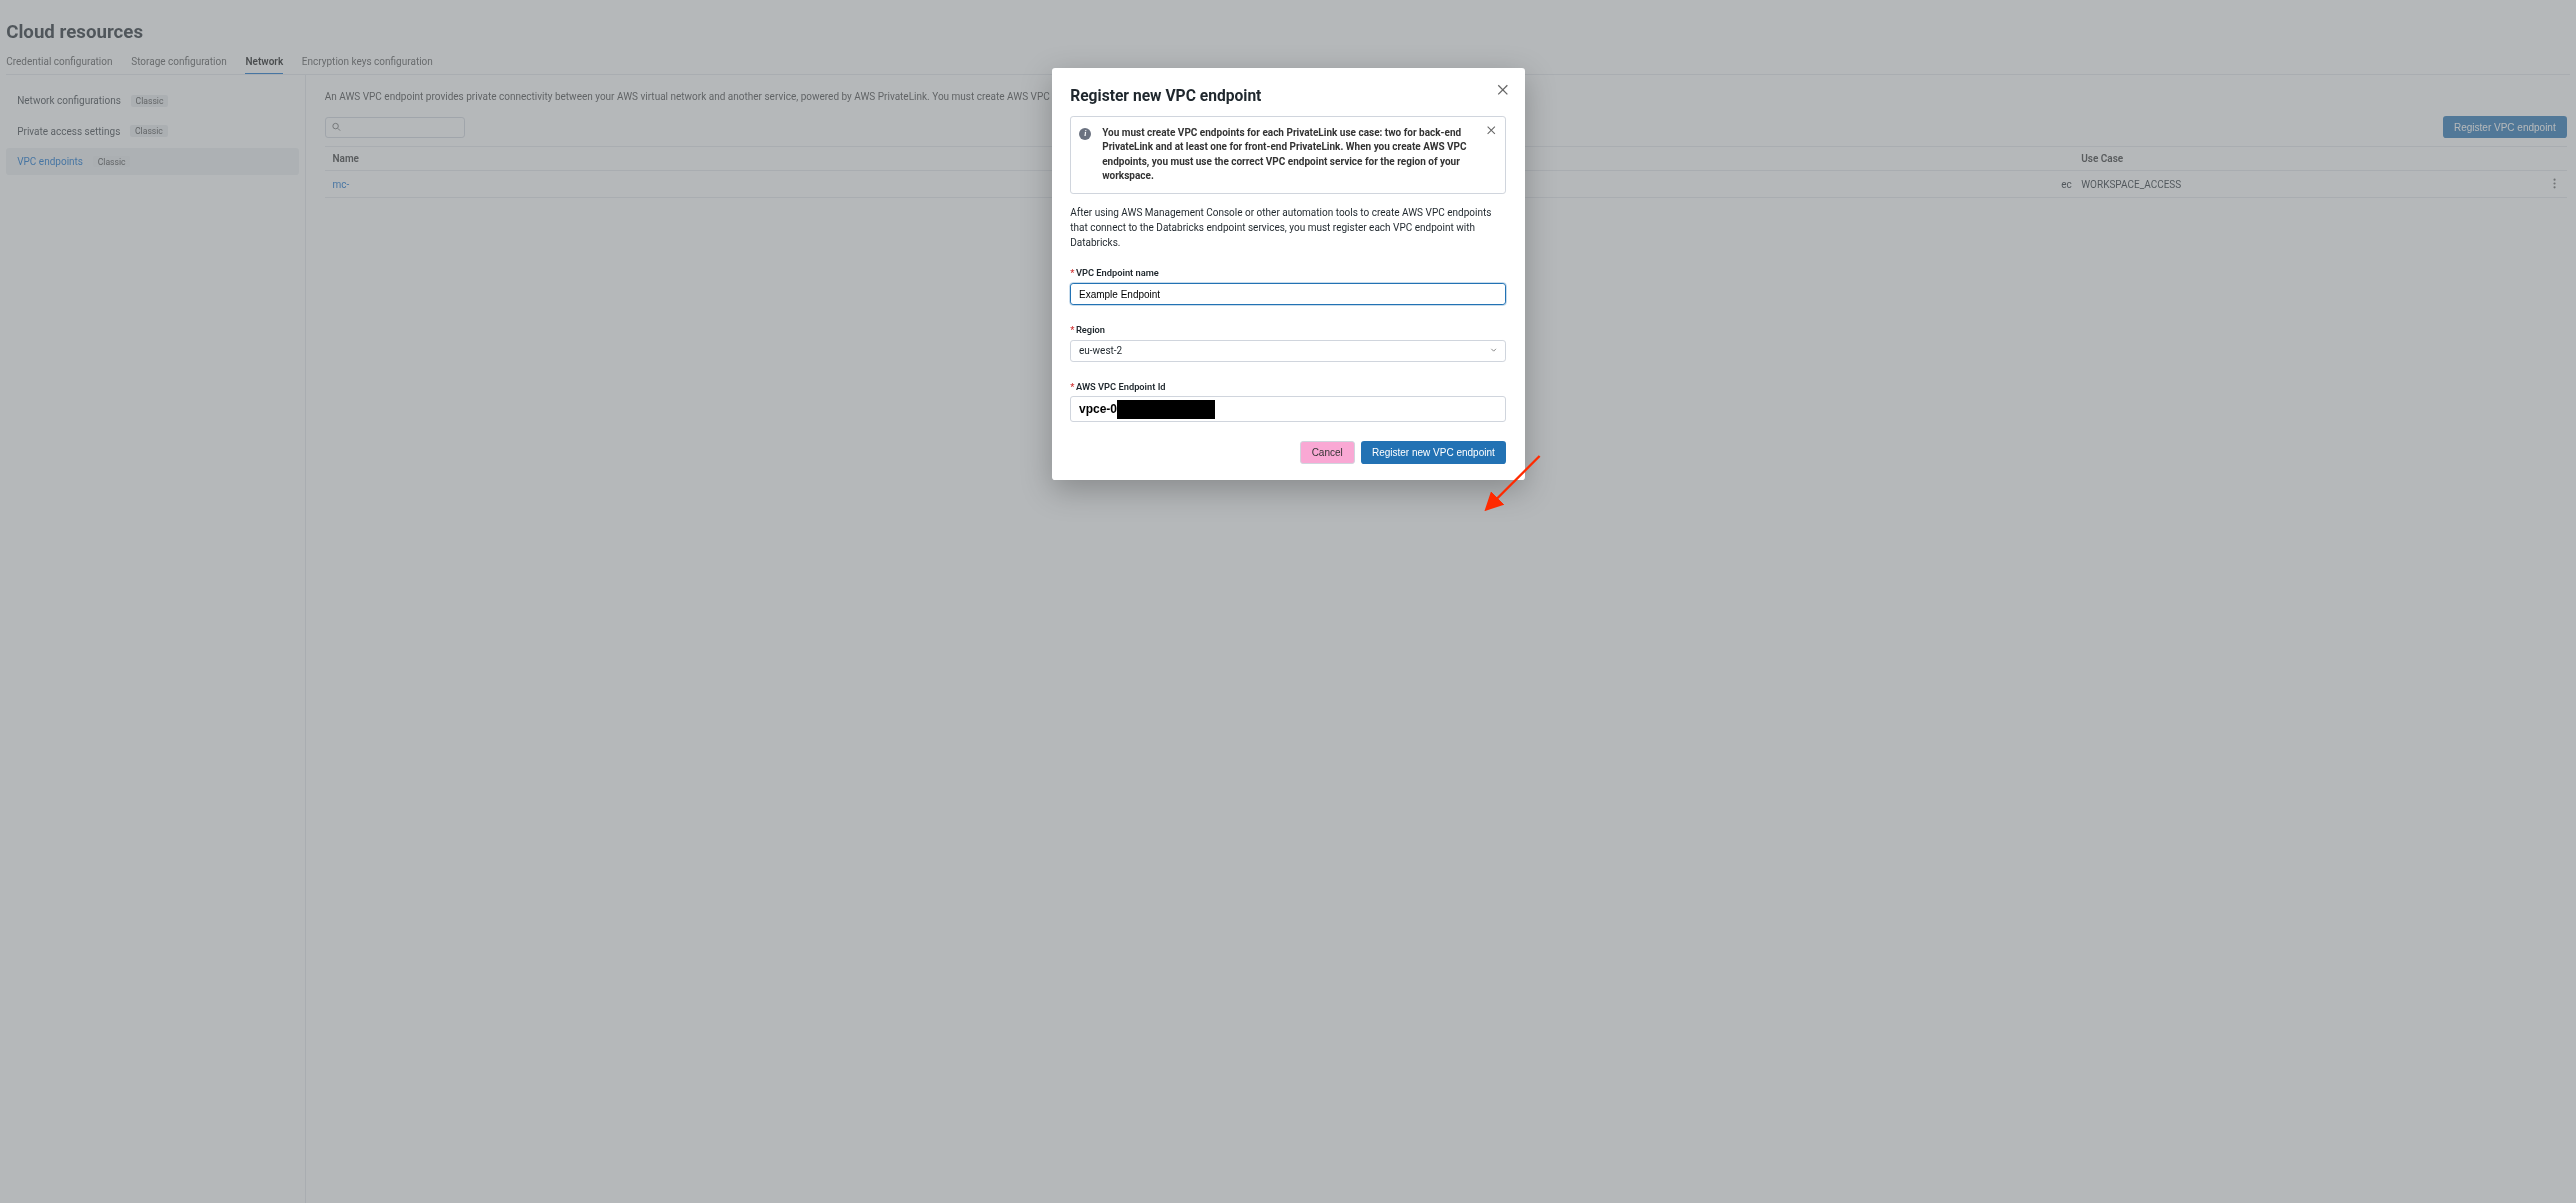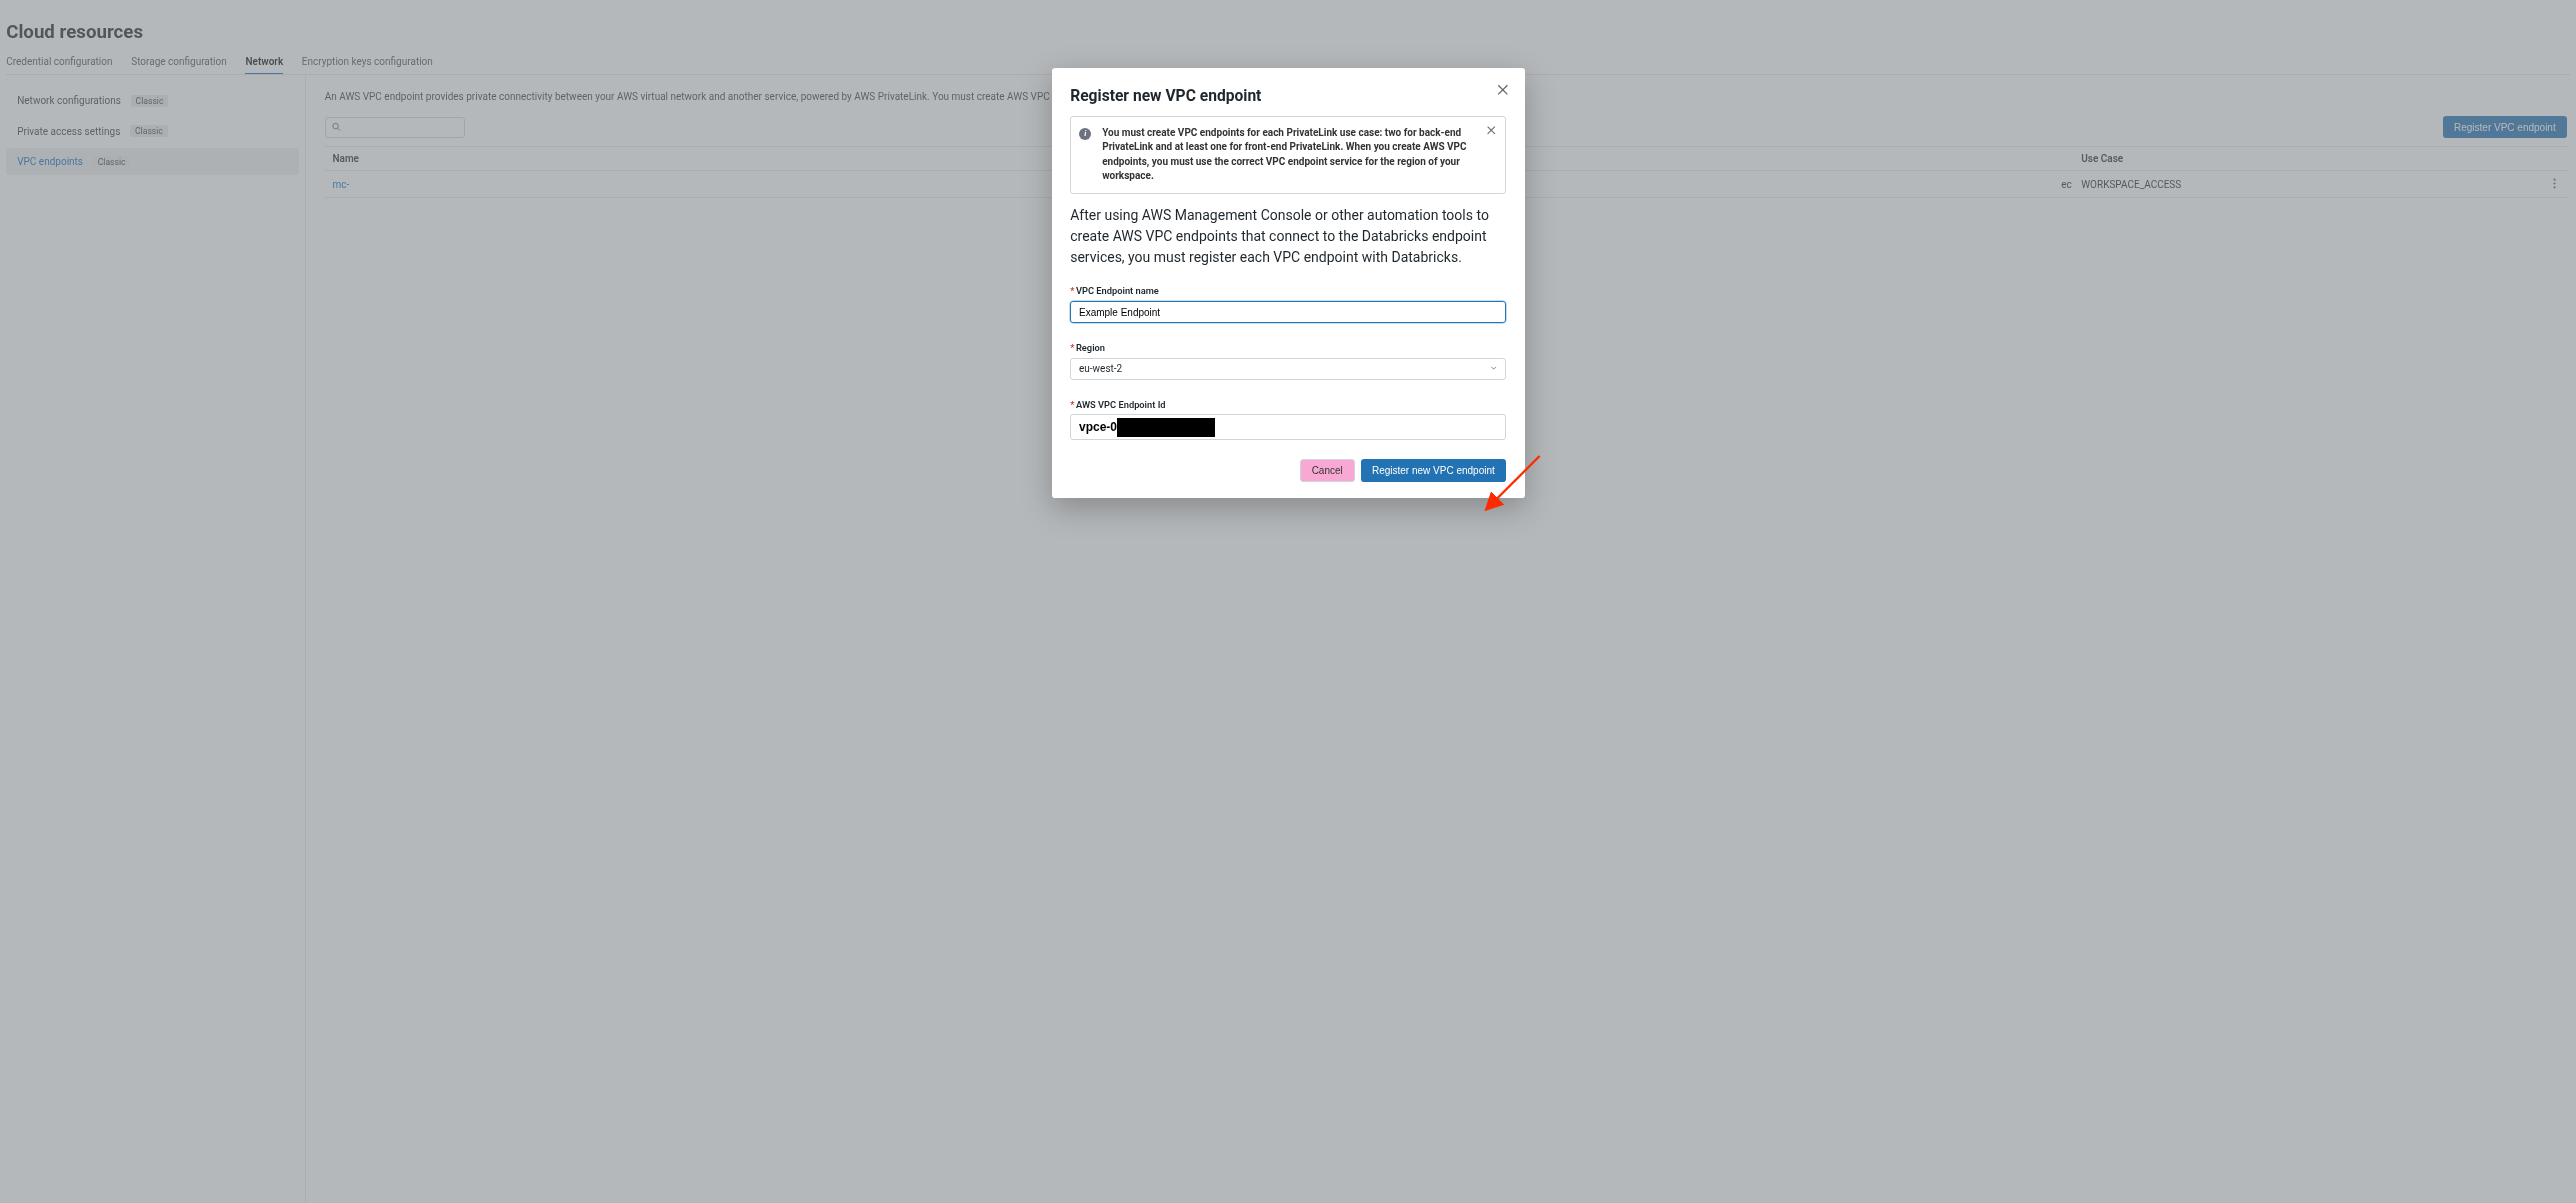--- a/index.html
+++ b/index.html
@@ -48,21 +48,21 @@
   .overlay { position: absolute; inset: 0; background: rgba(120,125,130,0.55); display: flex; align-items: flex-start; justify-content: center; padding-top: 68px; }
 
   .modal { width: 473px; background: #fff; border-radius: 3.1px; box-shadow: 0 9.3px 31px rgba(0,0,0,.25); padding: 18.7px 18.7px 15.6px 18.7px; position: relative; }
   .modal-title { font-size: 15.6px; font-weight: 700; margin-bottom: 11px; }
   .modal-close { position: absolute; top: 14px; right: 14px; width: 15.6px; height: 15.6px; cursor: pointer; color: #666; }
 
   .info-banner { border: 0.8px solid #d0d5dd; border-radius: 3.1px; padding: 9.3px 26.5px 9.3px 31px; position: relative; font-size: 10px; line-height: 1.45; color: #333; margin-bottom: 11px; }
   .info-banner .info-icon { position: absolute; left: 7.8px; top: 11px; width: 12.5px; height: 12.5px; border-radius: 50%; background: #6b7280; color: #fff; display:flex; align-items:center; justify-content:center; font-size: 7.8px; font-weight:700; font-style: italic; font-family: Georgia, serif;}
   .info-banner .banner-close { position: absolute; right: 7.8px; top: 7.8px; width: 12.5px; height: 12.5px; cursor: pointer; color: #666; }
 
-  .modal-desc { font-size: 14px; line-height: 1.5; margin-bottom: 17px; }
+  .modal-desc { font-size: 10px; line-height: 1.5; margin-bottom: 17px; }
 
   .field { margin-bottom: 18.7px; }
   .field-label { font-size: 9.3px; font-weight: 600; margin-bottom: 4.7px; display: block; }
   .req { color: #d13a3a; margin-right: 1.6px; }
   .field-input, .field-select { width: 100%; border: 0.8px solid #d0d5dd; border-radius: 3.1px; padding: 4.7px 7.8px; font-size: 10px; background:#fff; }
   .field-input.focused { border-color: #2272b4; outline: 1.6px solid rgba(34,114,180,0.25); outline-offset: 0; }
   .select-wrap { position: relative; }
   .select-caret { position: absolute; right: 7.8px; top: 50%; transform: translateY(-50%); color: #666; pointer-events: none; }
 
   .redact-wrap { position: relative; display: inline-block; width: 100%; }

